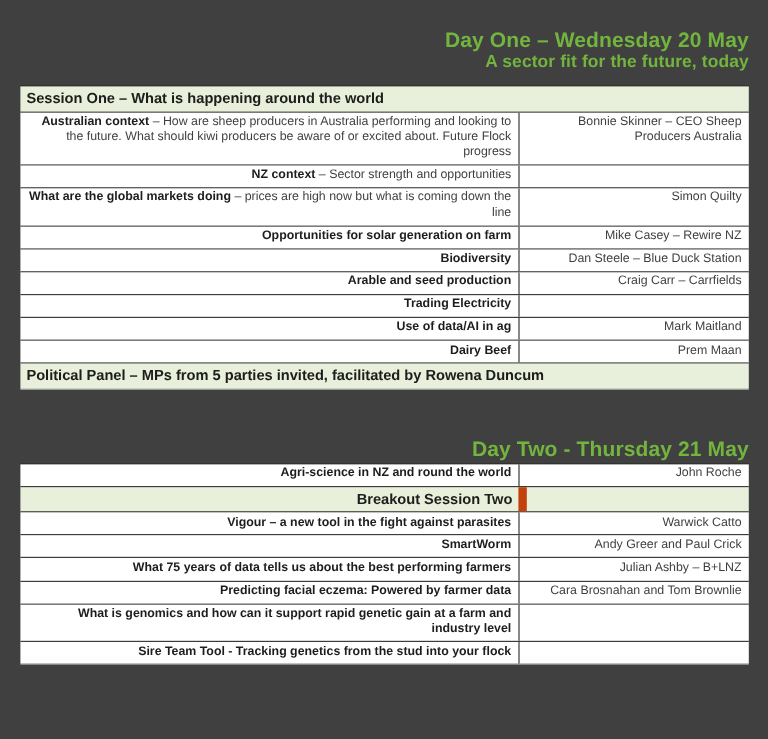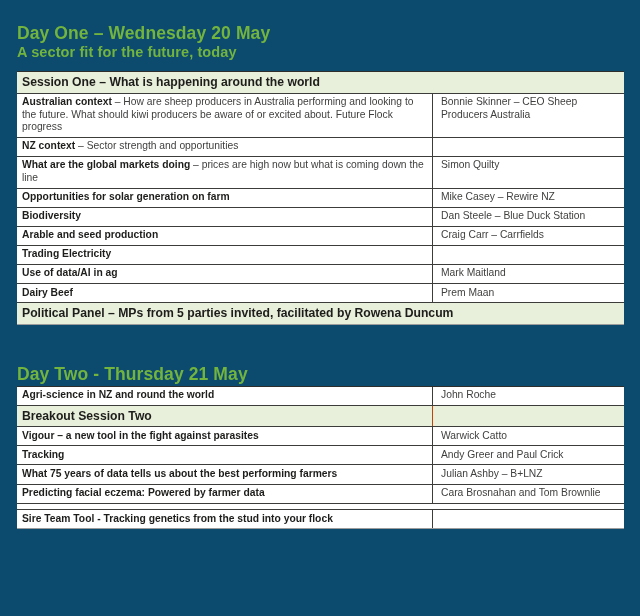--- a/index.html
+++ b/index.html
@@ -1,22 +1,23 @@
 <!DOCTYPE html>
 <html><head>
 <meta charset="utf-8">
 <style>
   html,body{margin:0;padding:0;background:#ffffff;}
   .page{
     width:640px;height:616px;box-sizing:border-box;
     padding:24px 16px 0 17px;
-    background:#0c4a6e;
+    background:#404040;
     font-family:"Liberation Sans", sans-serif;
     color:#1d1d1b;
     overflow:hidden;
+    text-align:right;
   }
   .day-heading{
     margin:0 0 3px 0;
     font-size:17.5px;line-height:18px;font-weight:bold;
     color:#72b43e;letter-spacing:0.1px;
   }
   .day-subheading{
     margin:0 0 11px 0;
     font-size:14.5px;line-height:15px;font-weight:bold;
     color:#72b43e;letter-spacing:0.1px;
@@ -31,21 +32,21 @@
     background:#e8efda;
     border-bottom:1px solid #3c3c3b;
   }
   .band-cell{
     padding:3px 5px 3.5px 5px;
     font-size:12.2px;line-height:14px;
   }
   .band-bold{font-weight:bold;color:#1d1d1b;}
   .band-rest{font-weight:normal;font-size:10.6px;color:#3f3f3e;}
   .band .left{width:405px;box-sizing:content-box;}
-  .band .divided{border-right:1px solid #c2410c;}
+  .band .divided{border-right:7px solid #c2410c;}
   .band .right{flex:1;}
   .row{
     display:flex;
     border-bottom:1px solid #3c3c3b;
     background:#ffffff;
   }
   .row:last-child{border-bottom:none;}
   .cell{
     padding:2.5px 6px 3px 5px;
     font-size:10.3px;line-height:12.6px;
@@ -174,40 +175,43 @@
 
       <div class="row">
         <div class="cell topic">
           <span class="b">Vigour – a new tool in the fight against parasites</span>
         </div>
         <div class="cell speaker">Warwick Catto</div>
       </div>
 
       <div class="row">
         <div class="cell topic">
-          <span class="b">Tracking</span>
+          <span class="b">SmartWorm</span>
         </div>
         <div class="cell speaker">Andy Greer and Paul Crick</div>
       </div>
 
       <div class="row">
         <div class="cell topic">
           <span class="b">What 75 years of data tells us about the best performing farmers</span>
         </div>
         <div class="cell speaker">Julian Ashby – B+LNZ</div>
       </div>
 
       <div class="row">
         <div class="cell topic">
           <span class="b">Predicting facial eczema: Powered by farmer data</span>
         </div>
         <div class="cell speaker">Cara Brosnahan and Tom Brownlie</div>
       </div>
 
       <div class="row">
+        <div class="cell topic">
+          <span class="b">What is genomics and how can it support rapid genetic gain at a farm and industry level</span>
+        </div>
         <div class="cell speaker"></div>
       </div>
 
       <div class="row" style="border-bottom:none;">
         <div class="cell topic">
           <span class="b">Sire Team Tool - Tracking genetics from the stud into your flock</span>
         </div>
         <div class="cell speaker"></div>
       </div>
 

